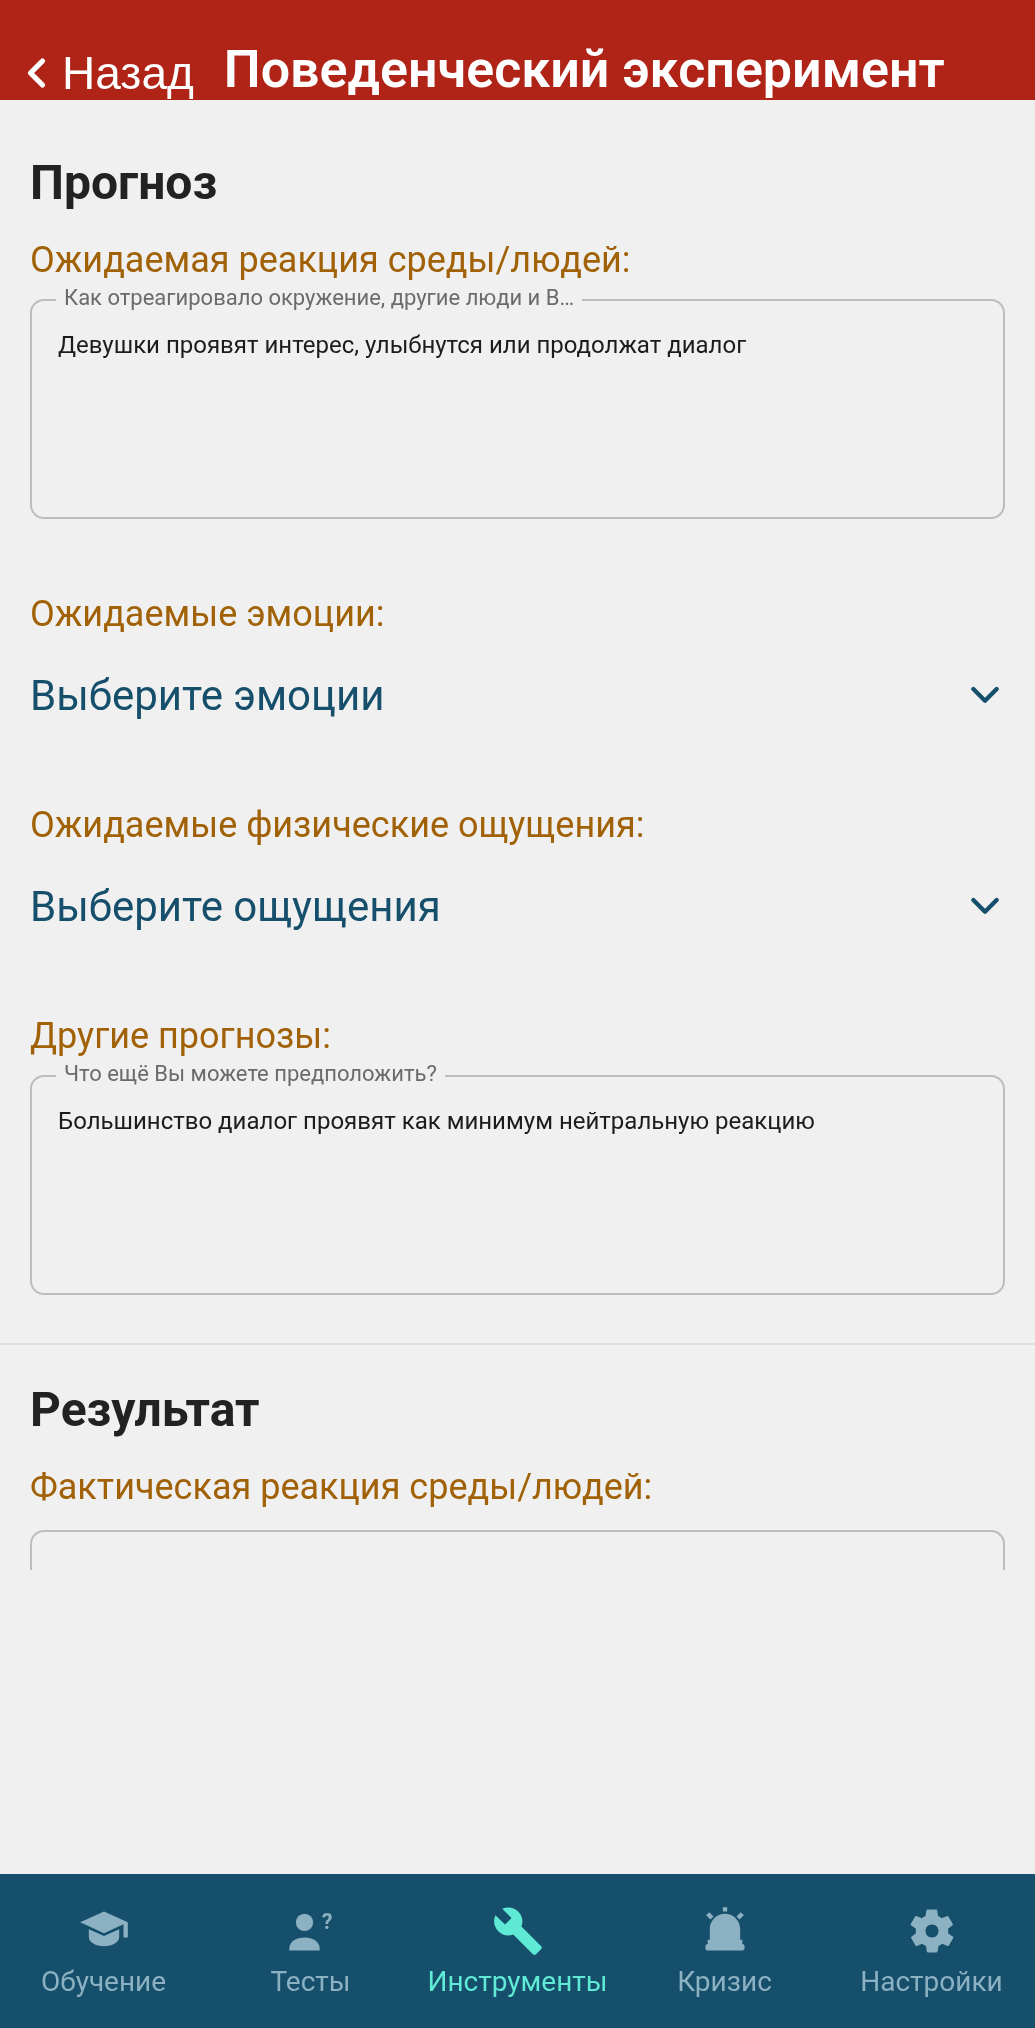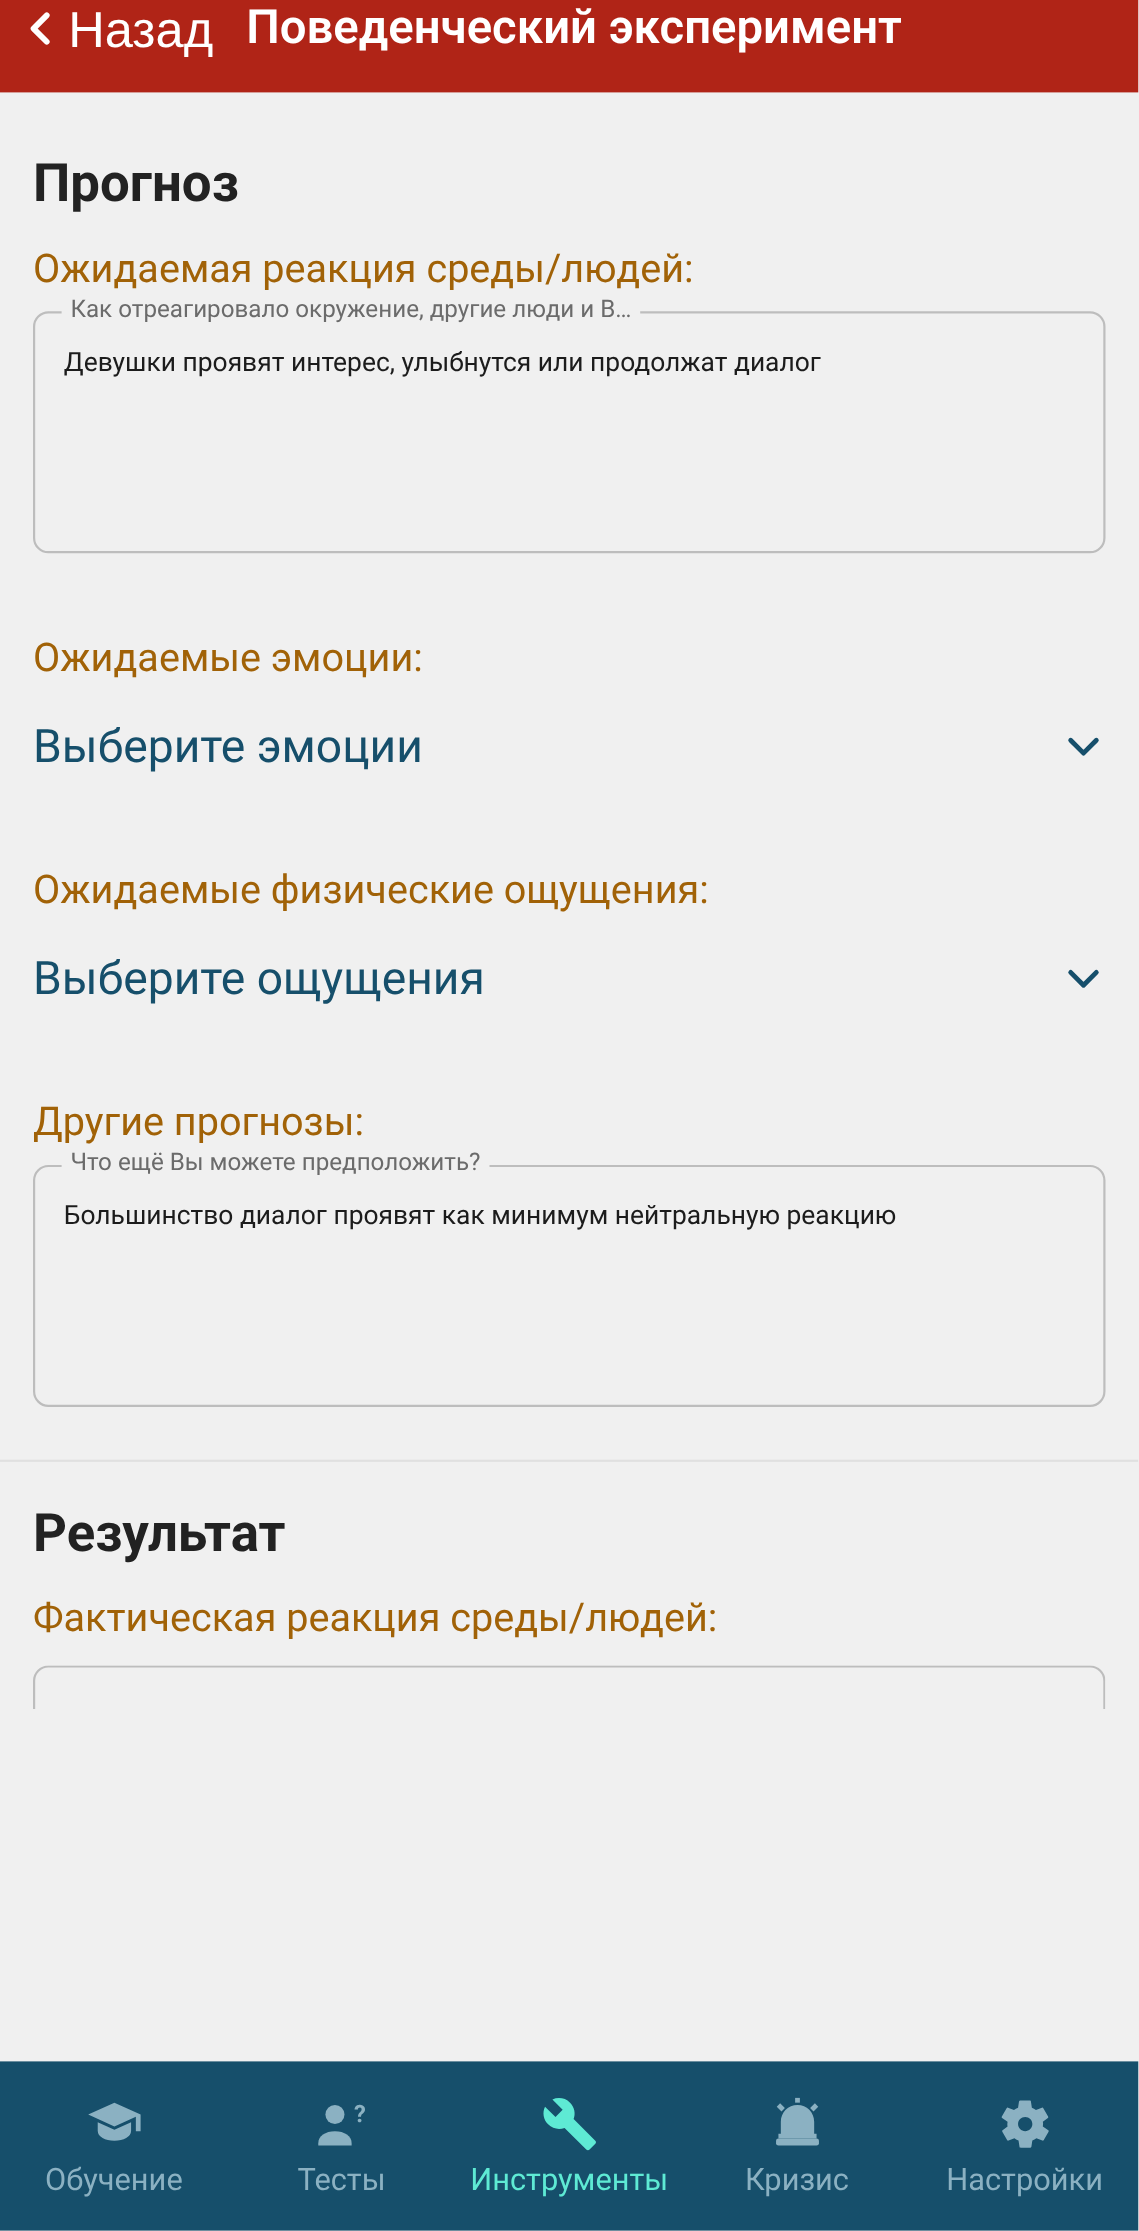--- a/index.html
+++ b/index.html
@@ -1,23 +1,23 @@
 <!DOCTYPE html>
 <html><head>
 <meta charset="utf-8">
 <style>
   * { box-sizing: border-box; margin: 0; padding: 0; }
   html, body { width: 1035px; height: 2028px; font-family: -apple-system, Roboto, "Helvetica Neue", Arial, sans-serif; background: #f0f0f0; overflow: hidden; }
   .screen { width: 1035px; height: 2028px; display: flex; flex-direction: column; background: #f0f0f0; }
 
   
-  .appbar { background: #b02417; color: #fff; display: flex; align-items: flex-start; height: 84px; padding: 0 10px 0 20px; }
+  .appbar { background: #b02417; color: #fff; display: flex; align-items: flex-end; height: 100px; padding: 0 10px 0 20px; }
   .back-btn { display: inline-flex; align-items: center; gap: 6px; font-size: 46px; font-weight: 400; background: none; border: none; color: #fff; }
   .back-btn .chev { font-size: 52px; line-height: 1; font-weight: 600; }
-  .title { font-size: 43px; font-weight: 600; margin-left: 30px; white-space: nowrap; }
+  .title { font-size: 52px; font-weight: 600; margin-left: 30px; white-space: nowrap; }
 
   
   .content { flex: 1; overflow: hidden; padding: 18px 30px 0 30px; }
   .section-title { font-size: 48px; font-weight: 700; color: #222; margin: 36px 0 28px 0; }
 
   .field-label { font-size: 36px; color: #a16207; margin: 28px 0 18px 0; }
 
   .input-wrap { position: relative; border: 2px solid #bdbdbd; border-radius: 14px; padding: 28px 26px 48px 26px; min-height: 220px; }
   .float-label { position: absolute; top: -16px; left: 24px; background: #f0f0f0; padding: 0 8px; font-size: 22px; color: #6b6b6b; white-space: nowrap; max-width: 640px; overflow: hidden; text-overflow: ellipsis; }
   .input-value { font-size: 24px; color: #1c1c1c; line-height: 1.35; }

